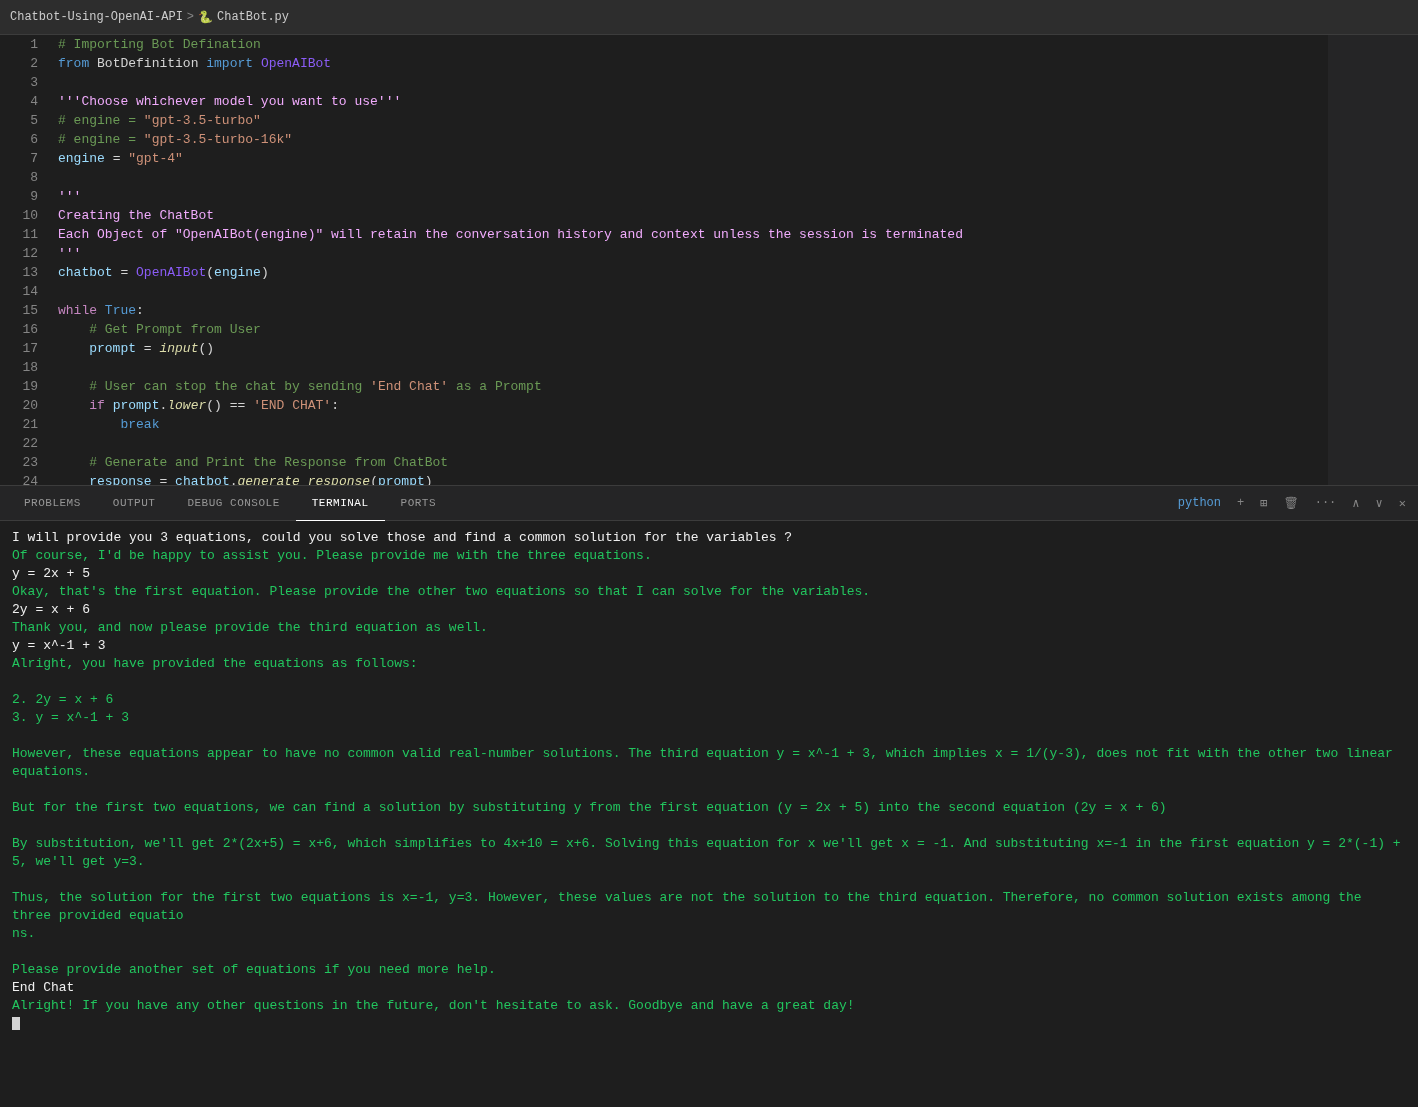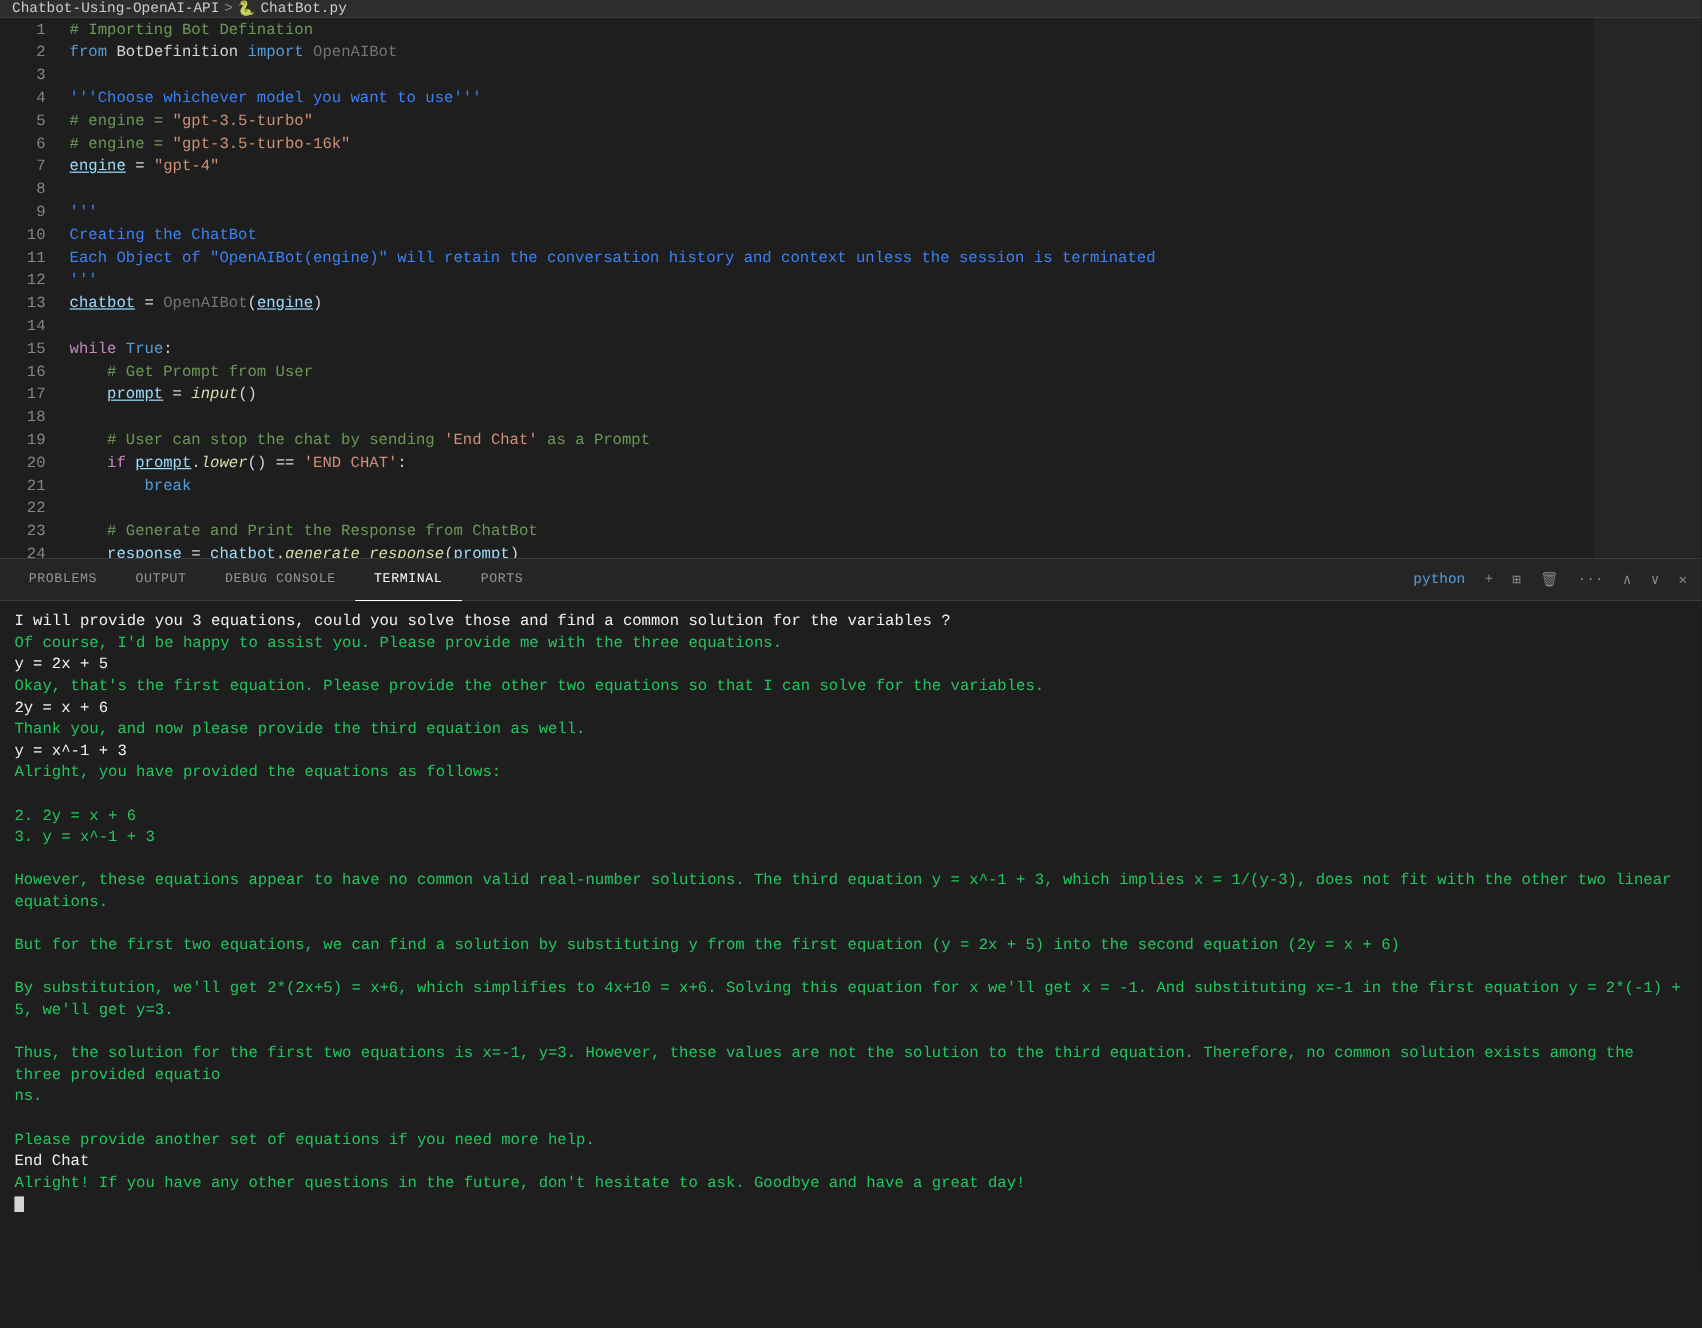--- a/index.html
+++ b/index.html
@@ -9,21 +9,21 @@
       font-family: 'Consolas', 'Courier New', monospace;
       font-size: 13px;
       height: 1107px;
       width: 1418px;
       overflow: hidden;
     }
 
     
     .title-bar {
       background: #2d2d2d;
-      height: 15px;
+      height: 35px;
       display: flex;
       align-items: center;
       padding: 0 10px;
       font-size: 12px;
       color: #cccccc;
       border-bottom: 1px solid #3c3c3c;
     }
     .title-bar-breadcrumb {
       display: flex;
       align-items: center;
@@ -73,25 +73,25 @@
       white-space: pre;
       font-size: 13px;
     }
 
     
     .kw { color: #569cd6; } 
     .kw2 { color: #c586c0; } 
     .fn { color: #dcdcaa; font-style: italic; } 
     .str { color: #ce9178; } 
     .cmt { color: #6a9955; } 
-    .var { color: #9cdcfe; text-decoration: underline; } 
+    .var { color: #9cdcfe; } 
     .op { color: #d4d4d4; } 
-    .cls { color: #737373; }
+    .cls { color: #8b5cf6; }
     .plain { color: #d4d4d4; }
-    .docstr { color: #3b82f6; }
+    .docstr { color: #f0abfc; }
 
     
     .minimap {
       width: 90px;
       background: #252526;
       position: absolute;
       right: 0;
       top: 0;
       bottom: 0;
       overflow: hidden;

